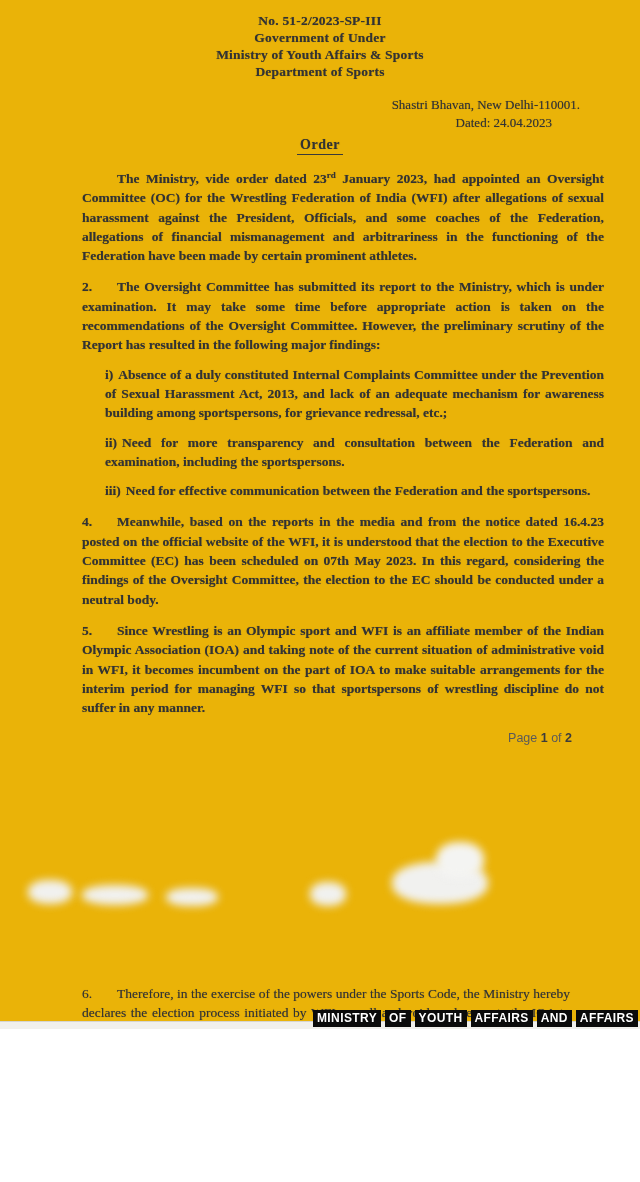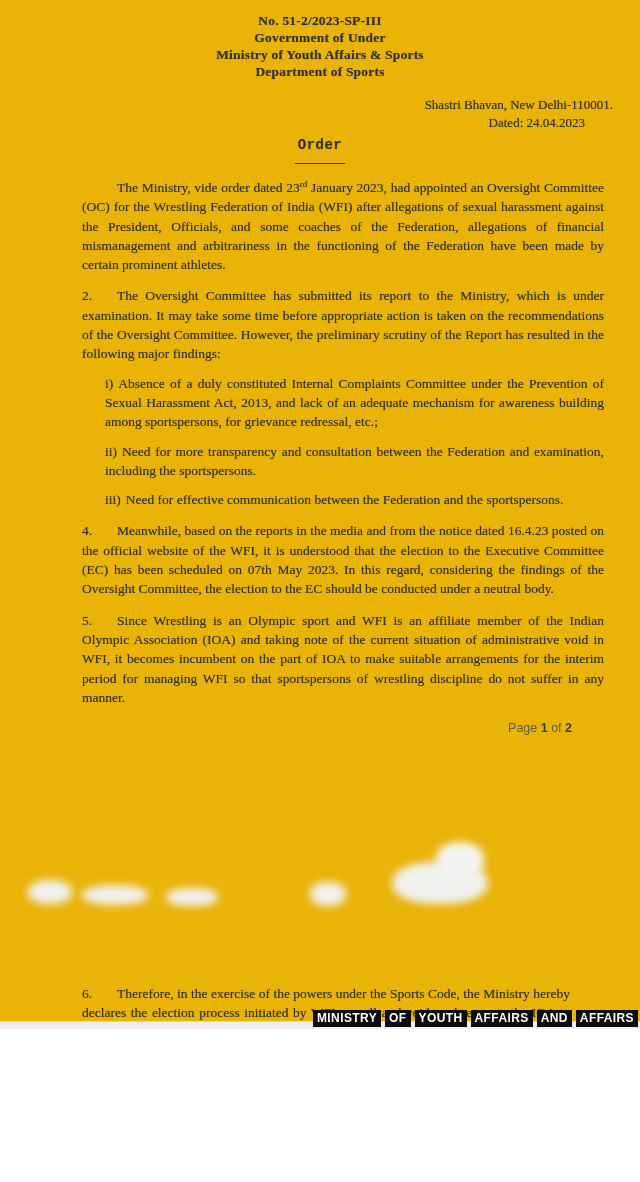--- a/index.html
+++ b/index.html
@@ -20,49 +20,49 @@
     margin-top: 12px;
     text-align: center;
     font-weight: bold;
     font-size: 13.5px;
     line-height: 17px;
     letter-spacing: 0.2px;
   }
   
   .meta {
     margin-top: 16px;
-    margin-right: 27px;
+    margin-right: 60px;
     text-align: right;
     font-size: 13px;
     line-height: 18px;
   }
   .meta .dateline { padding-right: 28px; padding-left: 12px; }
 
   
   .order-h {
     margin-top: 4px;
     text-align: center;
     font-weight: bold;
     font-size: 14px;
     line-height: 17px;
   }
   .order-h span {
     display: inline-block;
     border-bottom: 1.5px solid #3a3a3a;
-    padding: 0 3px 9px 3px;
+    padding: 0 3px 1px 3px;
     letter-spacing: 0.5px;
-    font-family: Liberation Mono, monospace;
   }
 
   
   .body-txt {
     margin: 14px 36px 0 82px;
     font-size: 13.5px;
     line-height: 19.3px;
     text-align: justify;
+    font-weight: bold;
   }
   .para { margin-top: 12px; }
   .para.first { margin-top: 0; text-indent: 35px; }
   .para.p3 { margin-top: 14px; }
   .pnum { display: inline-block; width: 35px; text-indent: 0; }
   .findings { margin-left: 23px; }
   .finding { margin-top: 10px; }
   .fnum { margin-right: 5px; }
   sup { font-size: 9px; vertical-align: super; line-height: 0; }
 

